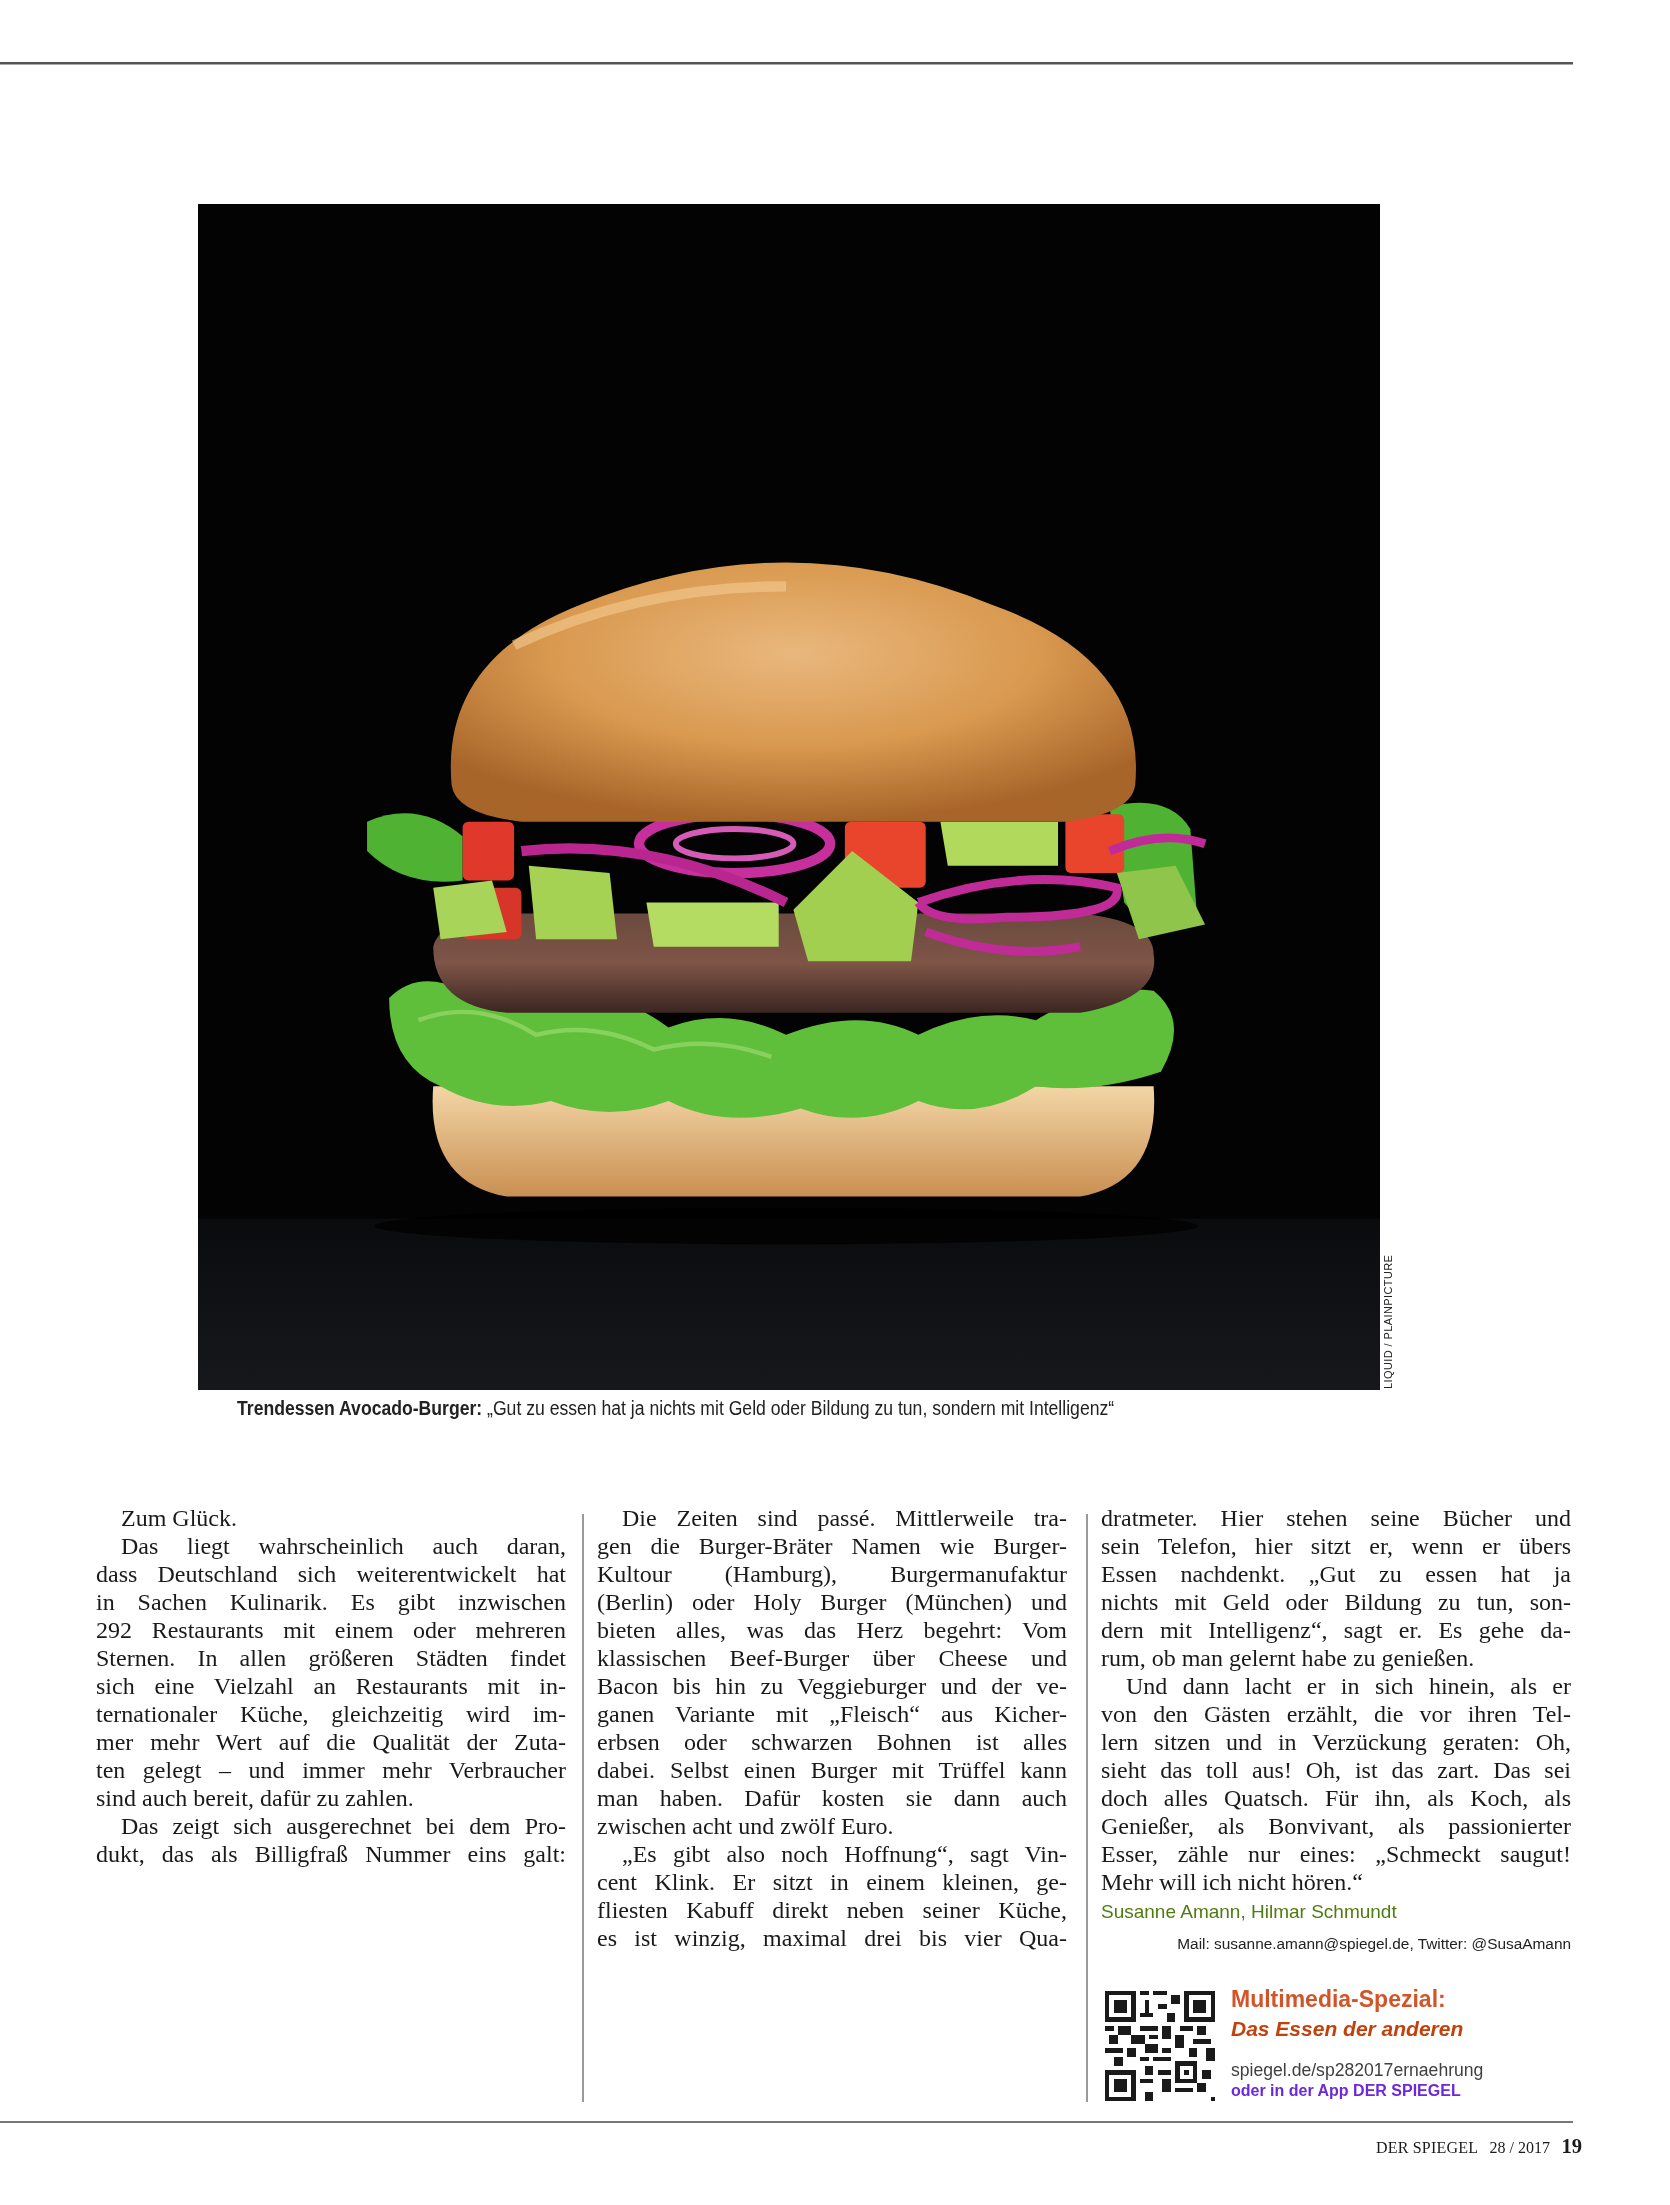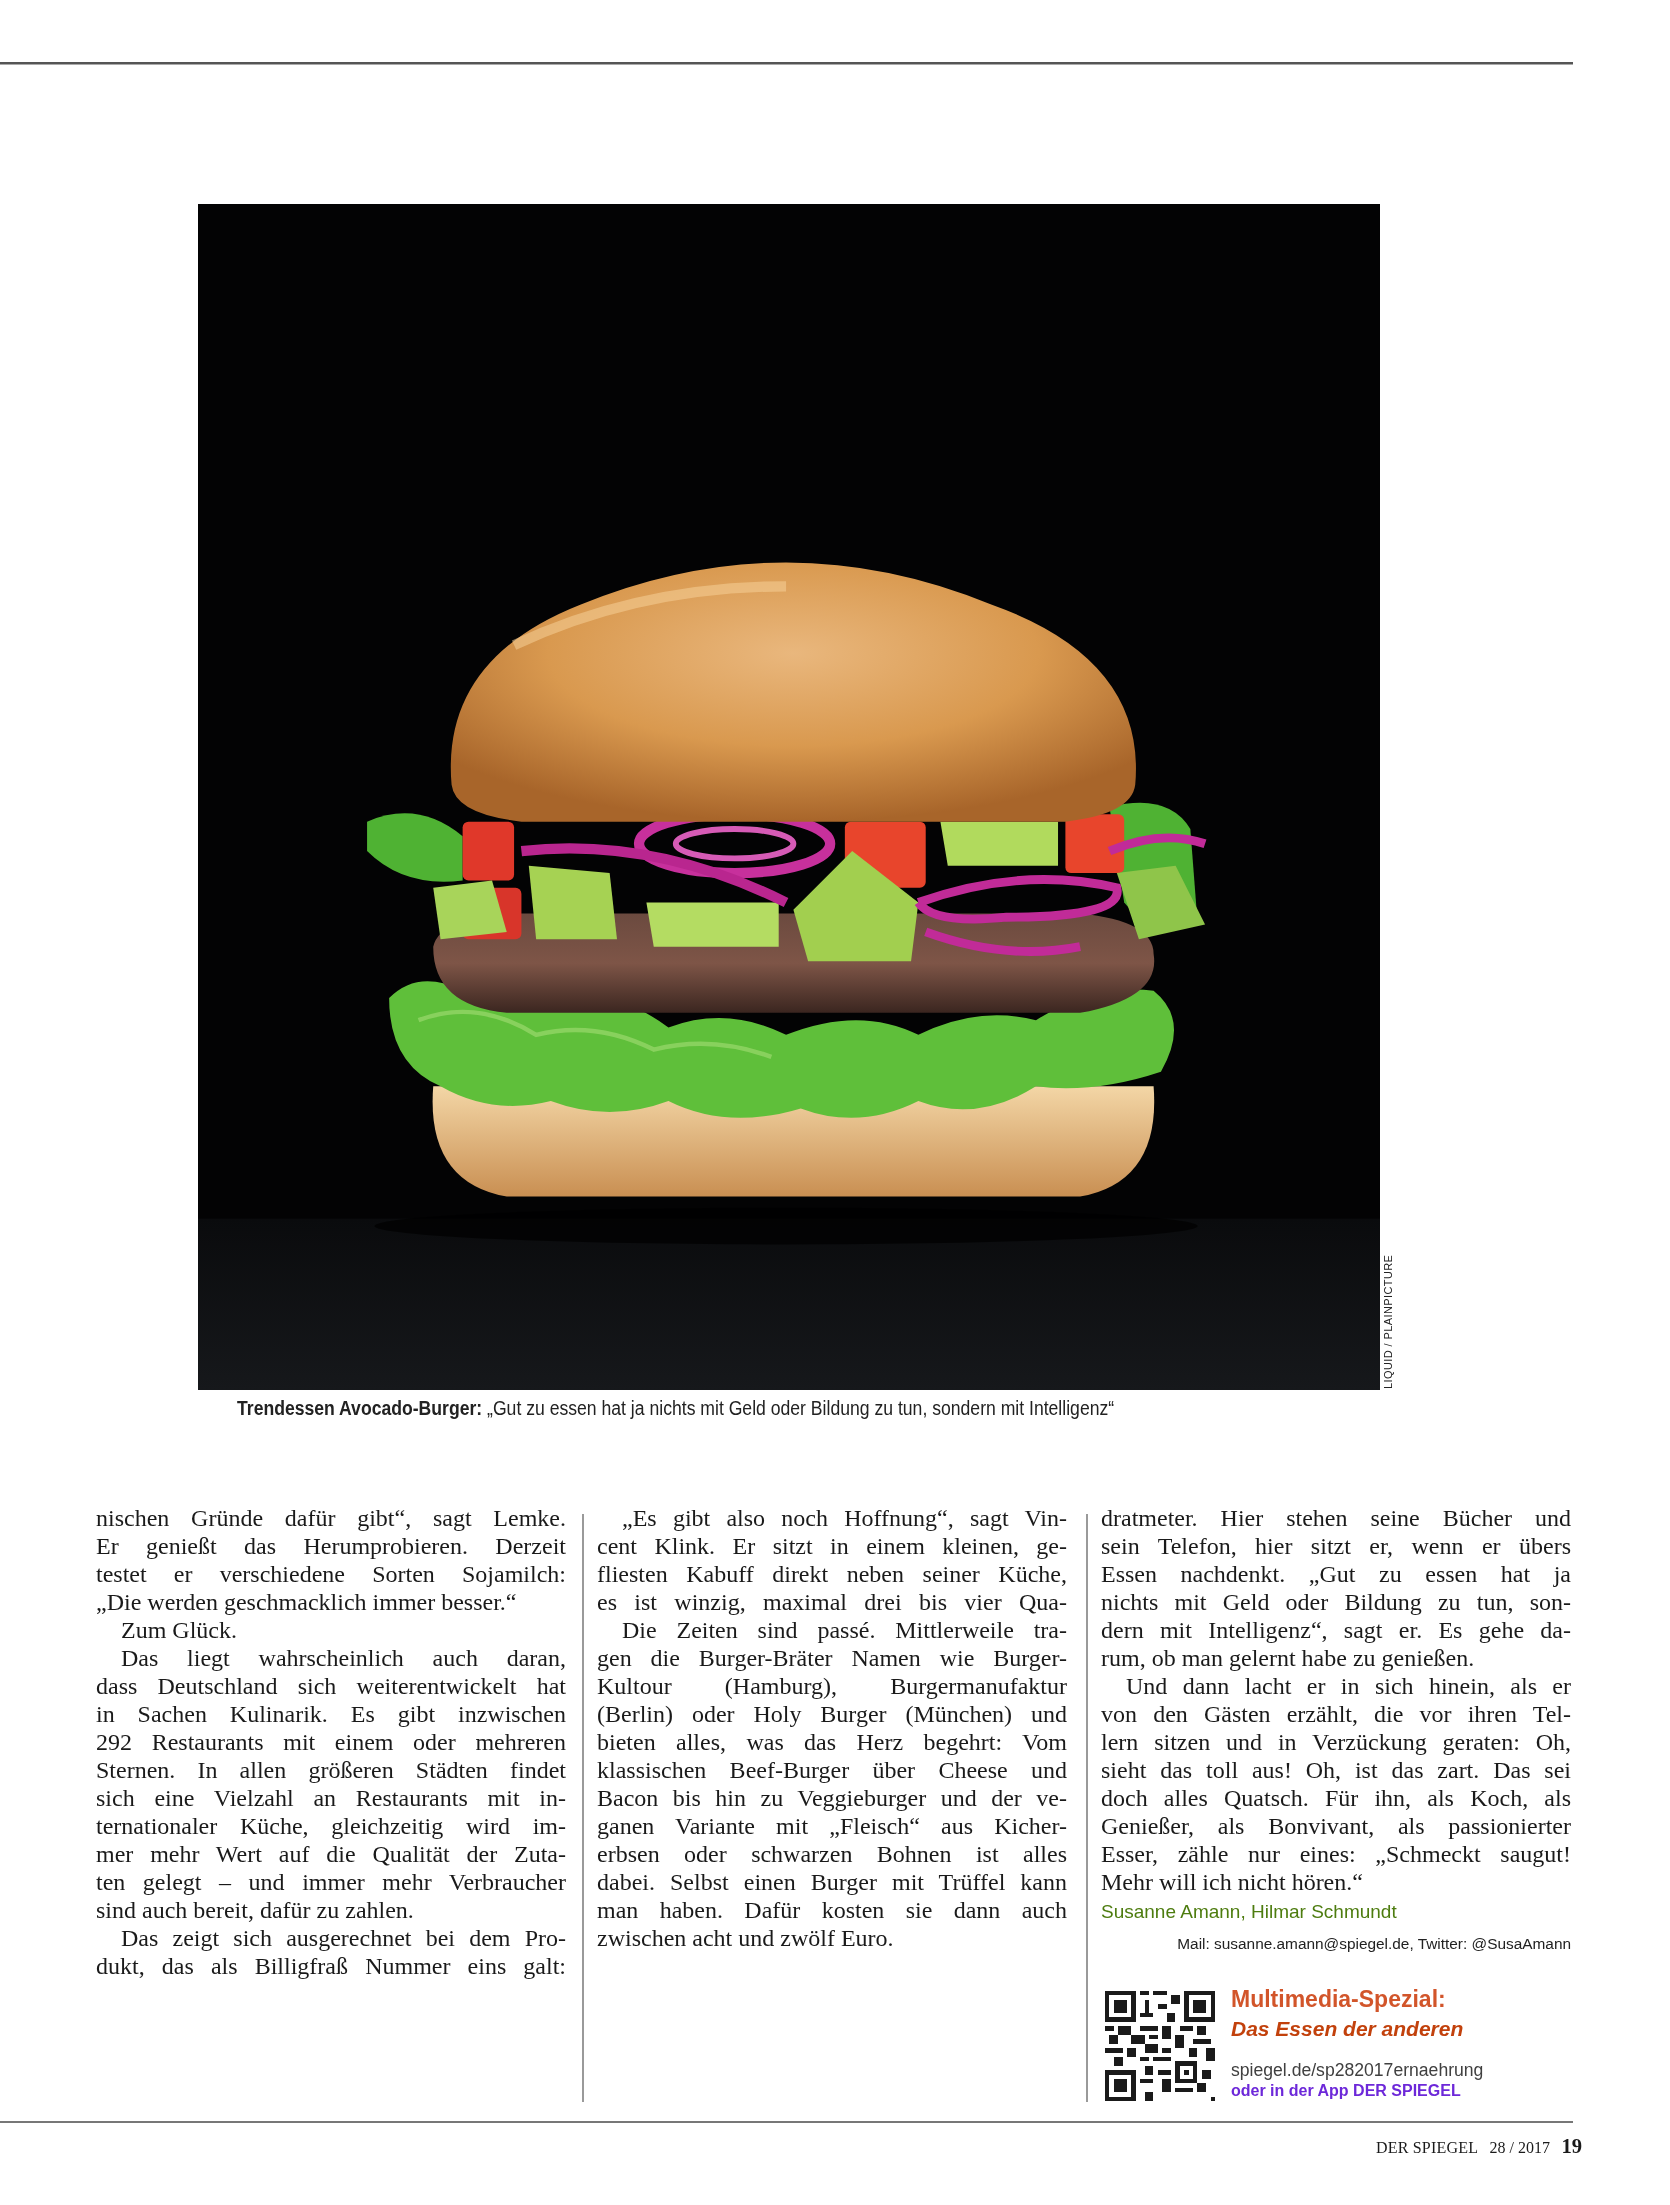--- a/index.html
+++ b/index.html
@@ -111,26 +111,20 @@
     <path d="M430 600 Q600 520 800 520" stroke="#f5cf98" stroke-width="14" fill="none" opacity="0.55"></path>
   </svg>
 </div>
 <div class="credit">LIQUID / PLAINPICTURE</div>
 
 <div class="caption">
   <b>Trendessen Avocado-Burger:</b><span> „Gut zu essen hat ja nichts mit Geld oder Bildung zu tun, sondern mit Intelligenz“</span>
 </div>
 
 <div class="col col1">
-  <p>
-    <span class="line">nischen Gründe dafür gibt“, sagt Lemke.</span>
-    <span class="line">Er genießt das Herumprobieren. Derzeit</span>
-    <span class="line">testet er verschiedene Sorten Sojamilch:</span>
-    <span class="line last">„Die werden geschmacklich immer besser.“</span>
-  </p>
   <p class="ind">
     <span class="line last">Zum Glück.</span>
   </p>
   <p class="ind">
     <span class="line">Das liegt wahrscheinlich auch daran,</span>
     <span class="line" style="text-indent:0">dass Deutschland sich weiterentwickelt hat</span>
     <span class="line" style="text-indent:0">in Sachen Kulinarik. Es gibt inzwischen</span>
     <span class="line" style="text-indent:0">292 Restaurants mit einem oder mehreren</span>
     <span class="line" style="text-indent:0">Sternen. In allen größeren Städten findet</span>
     <span class="line" style="text-indent:0">sich eine Vielzahl an Restaurants mit in-</span>
@@ -141,39 +135,39 @@
   </p>
   <p class="ind">
     <span class="line">Das zeigt sich ausgerechnet bei dem Pro-</span>
     <span class="line" style="text-indent:0">dukt, das als Billigfraß Nummer eins galt:</span>
   </p>
 </div>
 
 <div class="divider" style="left:582px;"></div>
 
 <div class="col col2">
-  <p class="ind">
-    <span class="line">„Es gibt also noch Hoffnung“, sagt Vin-</span>
-    <span class="line" style="text-indent:0">cent Klink. Er sitzt in einem kleinen, ge-</span>
-    <span class="line" style="text-indent:0">fliesten Kabuff direkt neben seiner Küche,</span>
-    <span class="line" style="text-indent:0">es ist winzig, maximal drei bis vier Qua-</span>
-  </p>
   <p class="ind">
     <span class="line">Die Zeiten sind passé. Mittlerweile tra-</span>
     <span class="line" style="text-indent:0">gen die Burger-Bräter Namen wie Burger-</span>
     <span class="line" style="text-indent:0">Kultour (Hamburg), Burgermanufaktur</span>
     <span class="line" style="text-indent:0">(Berlin) oder Holy Burger (München) und</span>
     <span class="line" style="text-indent:0">bieten alles, was das Herz begehrt: Vom</span>
     <span class="line" style="text-indent:0">klassischen Beef-Burger über Cheese und</span>
     <span class="line" style="text-indent:0">Bacon bis hin zu Veggieburger und der ve-</span>
     <span class="line" style="text-indent:0">ganen Variante mit „Fleisch“ aus Kicher-</span>
     <span class="line" style="text-indent:0">erbsen oder schwarzen Bohnen ist alles</span>
     <span class="line" style="text-indent:0">dabei. Selbst einen Burger mit Trüffel kann</span>
     <span class="line" style="text-indent:0">man haben. Dafür kosten sie dann auch</span>
     <span class="line last" style="text-indent:0">zwischen acht und zwölf Euro.</span>
+  </p>
+  <p class="ind">
+    <span class="line">„Es gibt also noch Hoffnung“, sagt Vin-</span>
+    <span class="line" style="text-indent:0">cent Klink. Er sitzt in einem kleinen, ge-</span>
+    <span class="line" style="text-indent:0">fliesten Kabuff direkt neben seiner Küche,</span>
+    <span class="line" style="text-indent:0">es ist winzig, maximal drei bis vier Qua-</span>
   </p>
 </div>
 
 <div class="divider" style="left:1086px;"></div>
 
 <div class="col col3">
   <p>
     <span class="line">dratmeter. Hier stehen seine Bücher und</span>
     <span class="line">sein Telefon, hier sitzt er, wenn er übers</span>
     <span class="line">Essen nachdenkt. „Gut zu essen hat ja</span>

